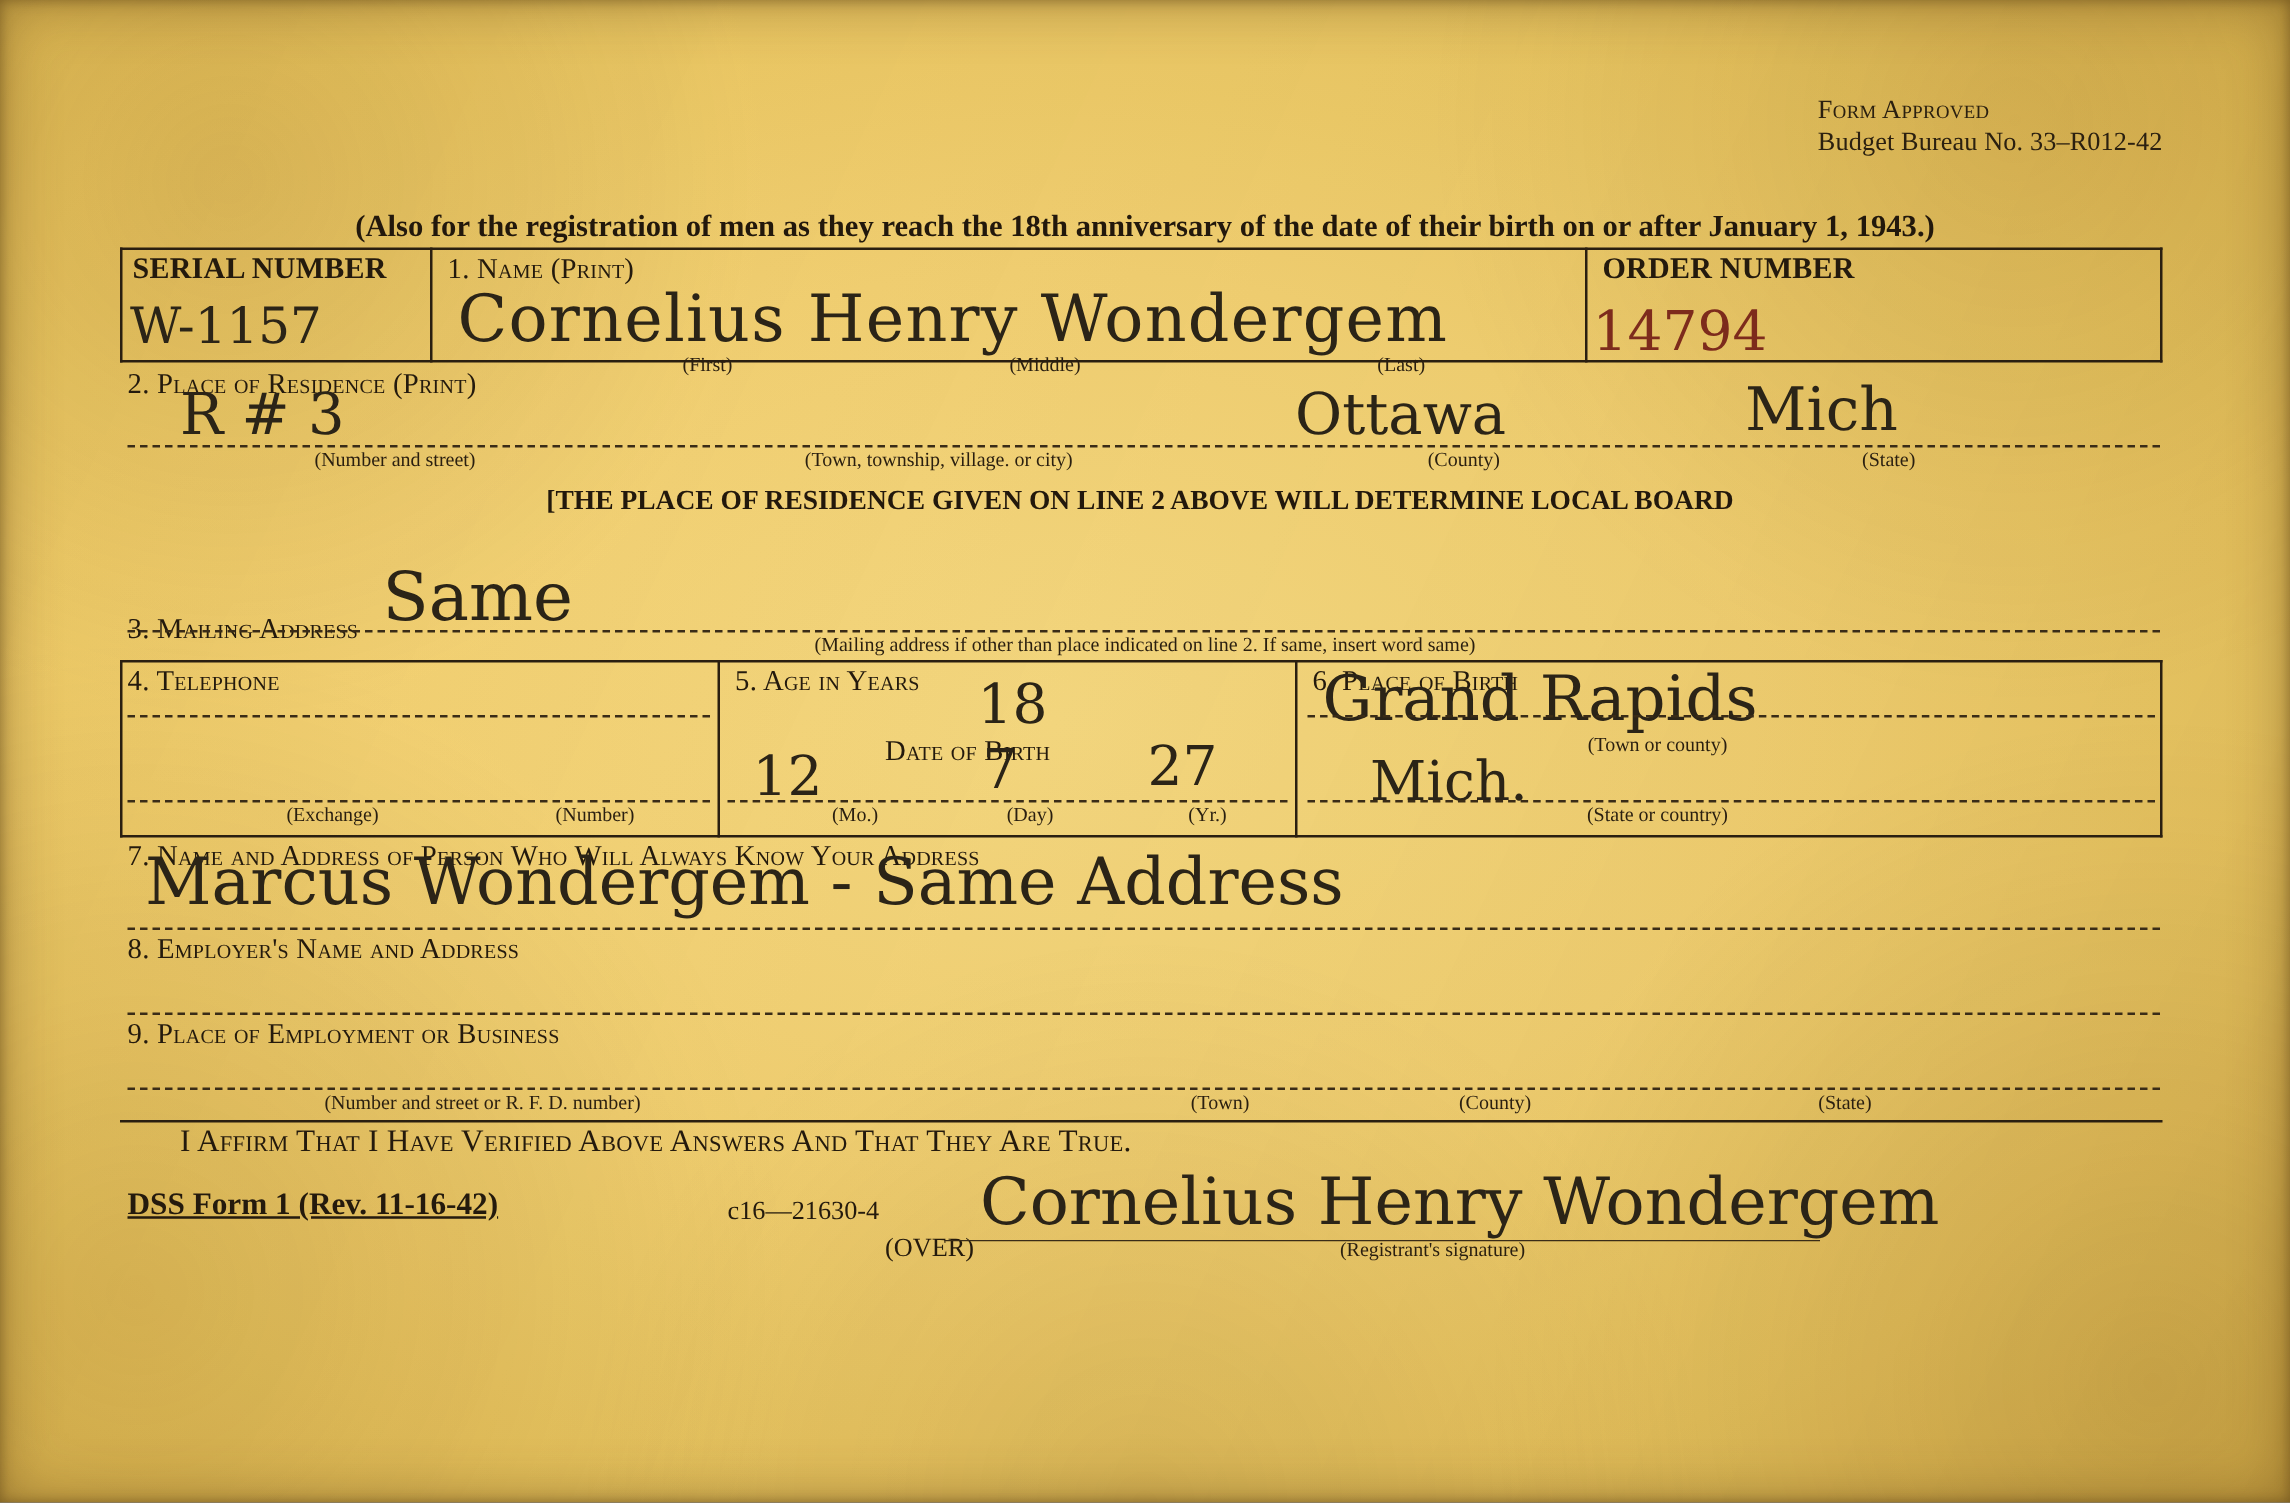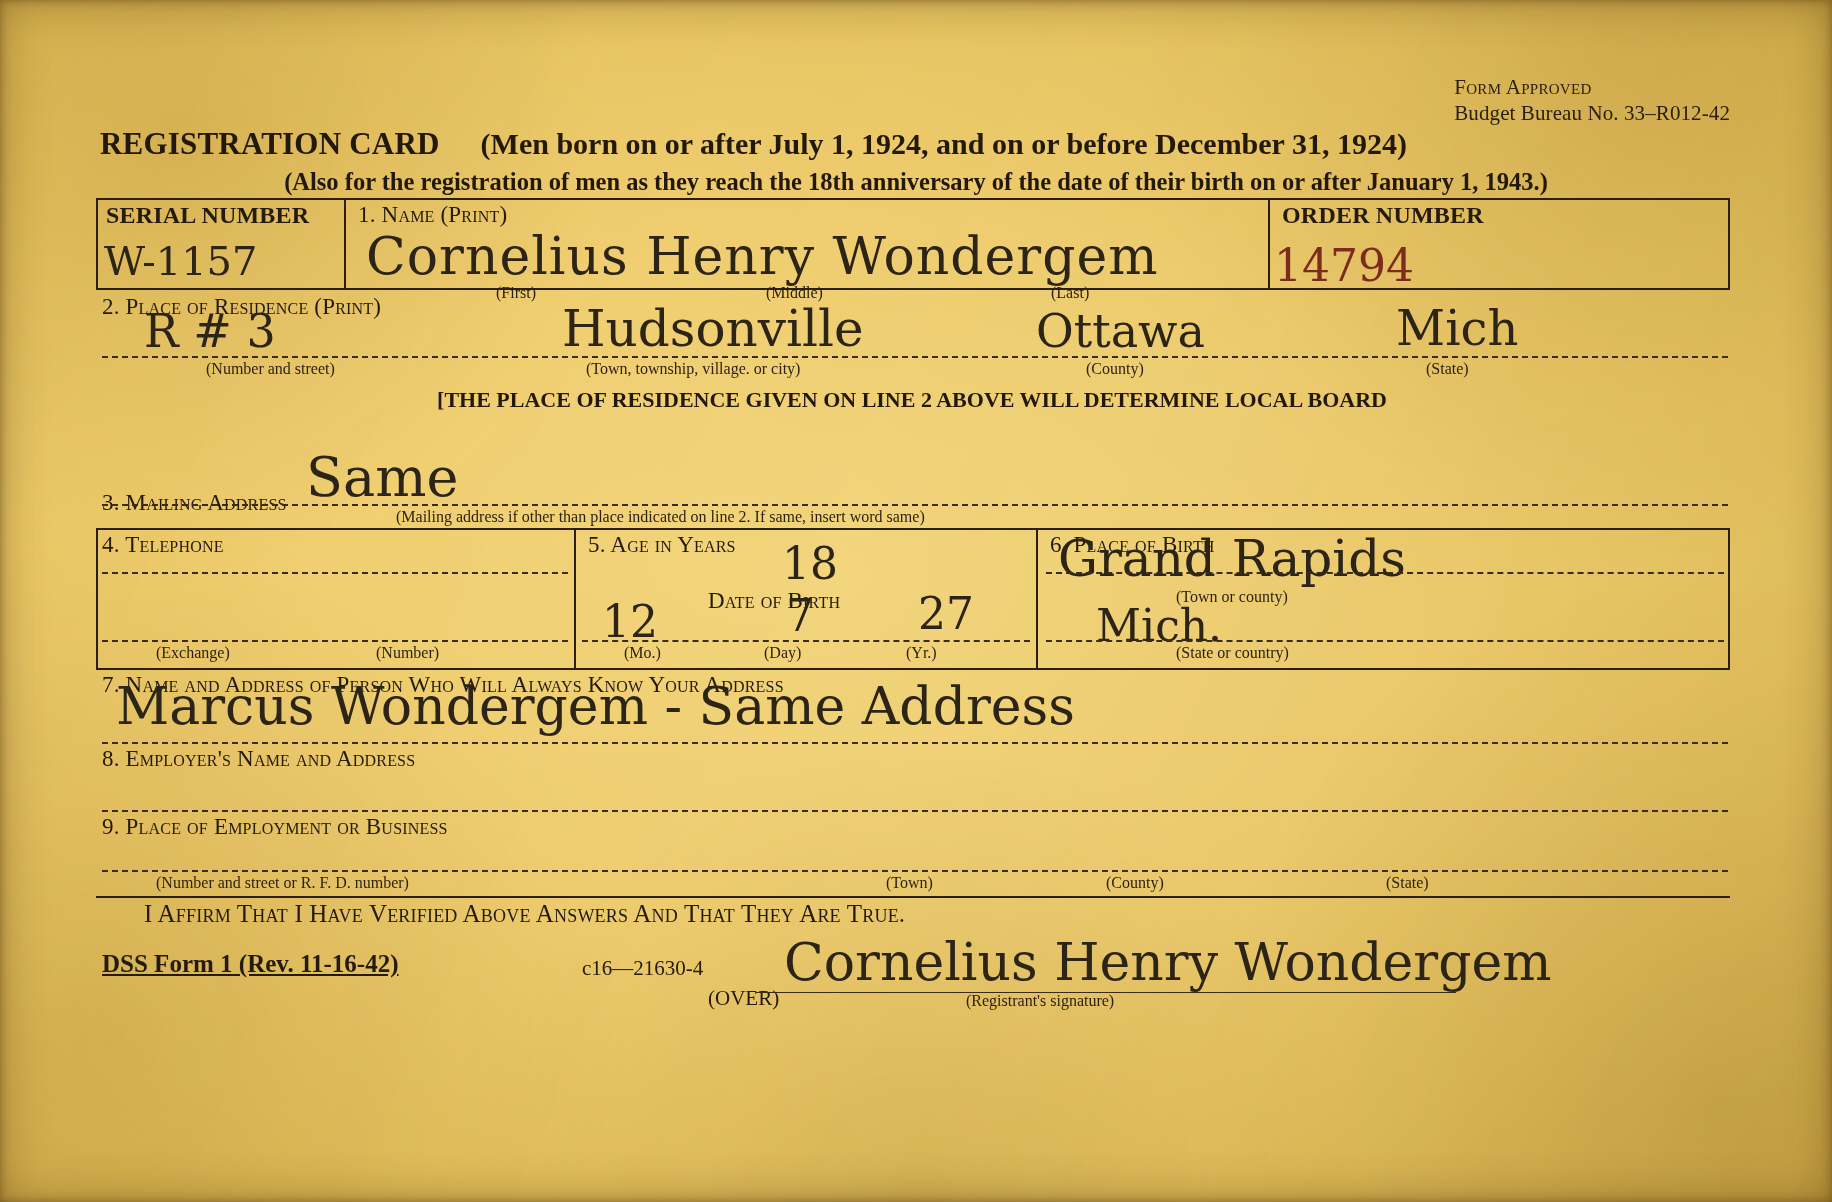--- a/index.html
+++ b/index.html
@@ -113,20 +113,21 @@
     color: #241a0d;
     white-space: nowrap;
     letter-spacing: .2px;
   }
   .lbl.b { font-weight: bold; }
   .tiny {
     position: absolute;
     font-size: 16px;
     color: #2a1f10;
     white-space: nowrap;
+    text-align: center;
   }
   .center-note {
     position: absolute;
     width: 1632px;
     left: 0;
     text-align: center;
     font-weight: bold;
     font-size: 22px;
     color: #22180c;
     line-height: 1.3;
@@ -157,25 +158,20 @@
   <div class="grain"></div>
   <div class="edge"></div>
 
   <div class="sheet">
 
     <div class="approved">
       <div class="l1">Form Approved</div>
       <div class="l2">Budget Bureau No. 33–R012-42</div>
     </div>
 
-    <div class="headline">
-      <span class="big">REGISTRATION CARD</span>
-      <span style="display:inline-block;width:26px"></span>
-      <span>(Men born on or after July 1, 1924, and on or before December 31, 1924)</span>
-    </div>
     <div class="subline">(Also for the registration of men as they reach the 18th anniversary of the date of their birth on or after January 1, 1943.)</div>
 
     <div class="hr" style="left:0; top:138px; width:1634px;"></div>
     <div class="hr" style="left:0; top:228px; width:1634px;"></div>
     <div class="vr" style="left:0; top:138px; height:92px;"></div>
     <div class="vr" style="left:248px; top:138px; height:92px;"></div>
     <div class="vr" style="left:1172px; top:138px; height:92px;"></div>
     <div class="vr" style="left:1632px; top:138px; height:92px;"></div>
 
     <div class="lbl b" style="left:10px; top:142px; font-size:24px;">SERIAL NUMBER</div>
@@ -187,21 +183,20 @@
     <div class="hw red" style="left:1178px; top:180px; font-size:44px;">14794</div>
 
     <div class="tiny" style="left:400px; top:224px; width:140px;">(First)</div>
     <div class="tiny" style="left:670px; top:224px; width:140px;">(Middle)</div>
     <div class="tiny" style="left:955px; top:224px; width:140px;">(Last)</div>
 
     <div class="lbl" style="left:6px; top:234px;">2. Place of Residence (Print)</div>
     <div class="dash" style="left:6px; top:296px; width:1626px;"></div>
 
     <div class="hw" style="left:48px; top:244px; font-size:46px;">R # 3</div>
-    <div class="hw" style="left:466px; top:240px; font-size:50px;">Hudsonville</div>
     <div class="hw" style="left:940px; top:244px; font-size:46px;">Ottawa</div>
     <div class="hw" style="left:1300px; top:240px; font-size:48px;">Mich</div>
 
     <div class="tiny" style="left:110px; top:300px; width:220px;">(Number and street)</div>
     <div class="tiny" style="left:490px; top:300px; width:330px;">(Town, township, village. or city)</div>
     <div class="tiny" style="left:990px; top:300px; width:170px;">(County)</div>
     <div class="tiny" style="left:1330px; top:300px; width:170px;">(State)</div>
 
     <div class="center-note" style="top:326px;">[THE PLACE OF RESIDENCE GIVEN ON LINE 2 ABOVE WILL DETERMINE LOCAL BOARD</div>
 

